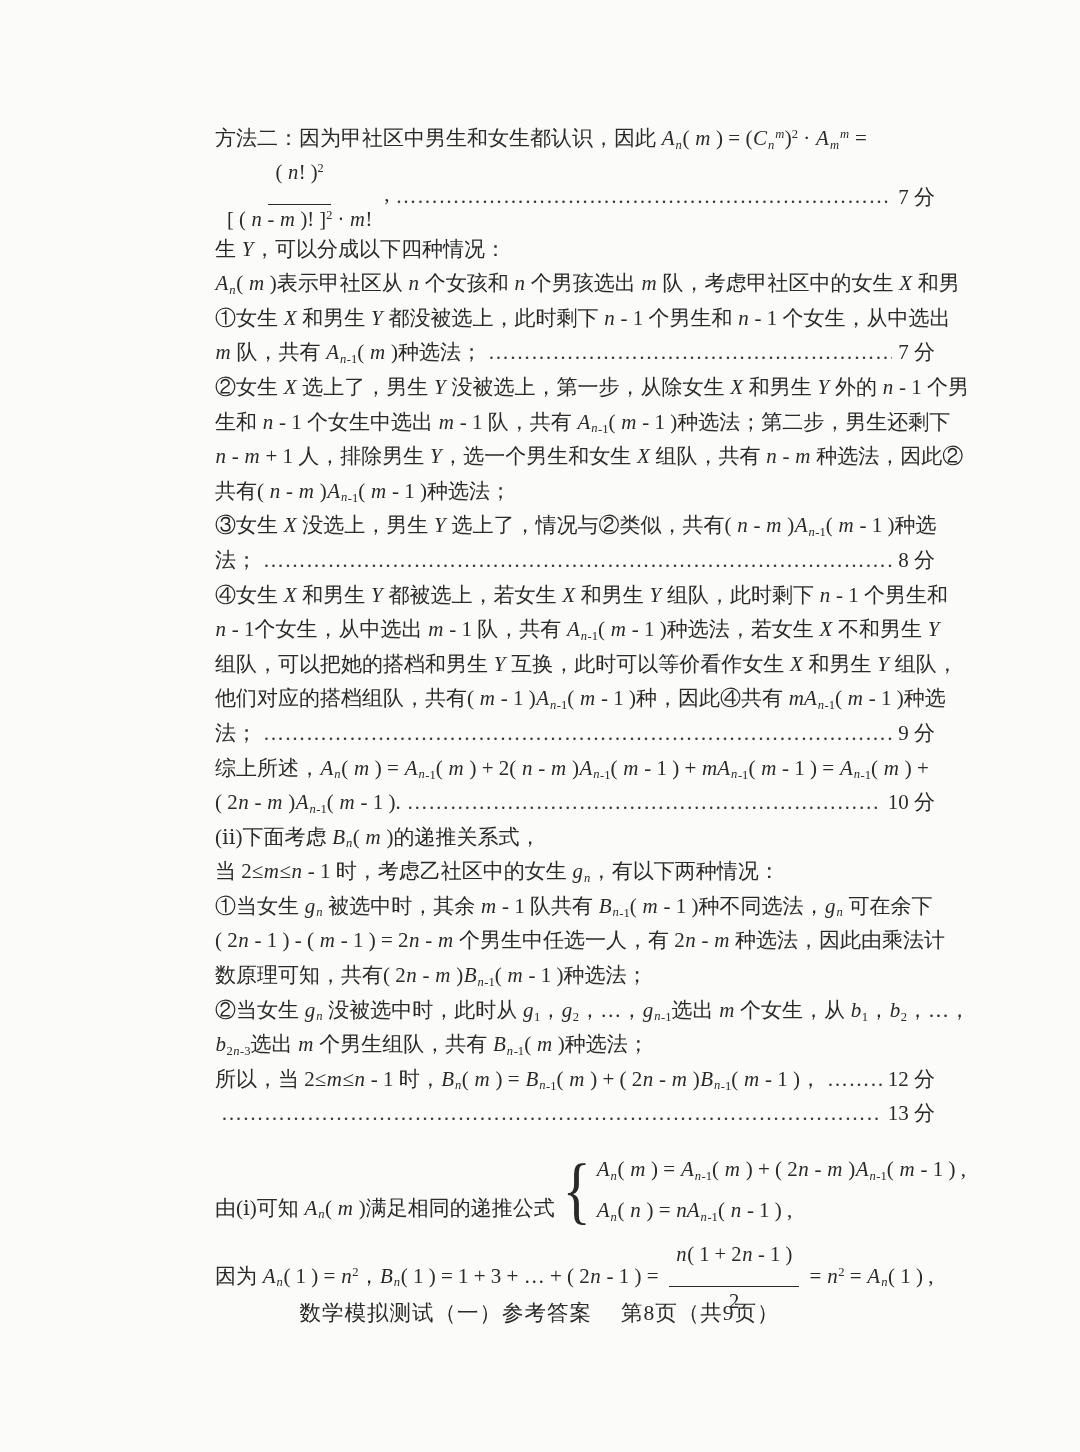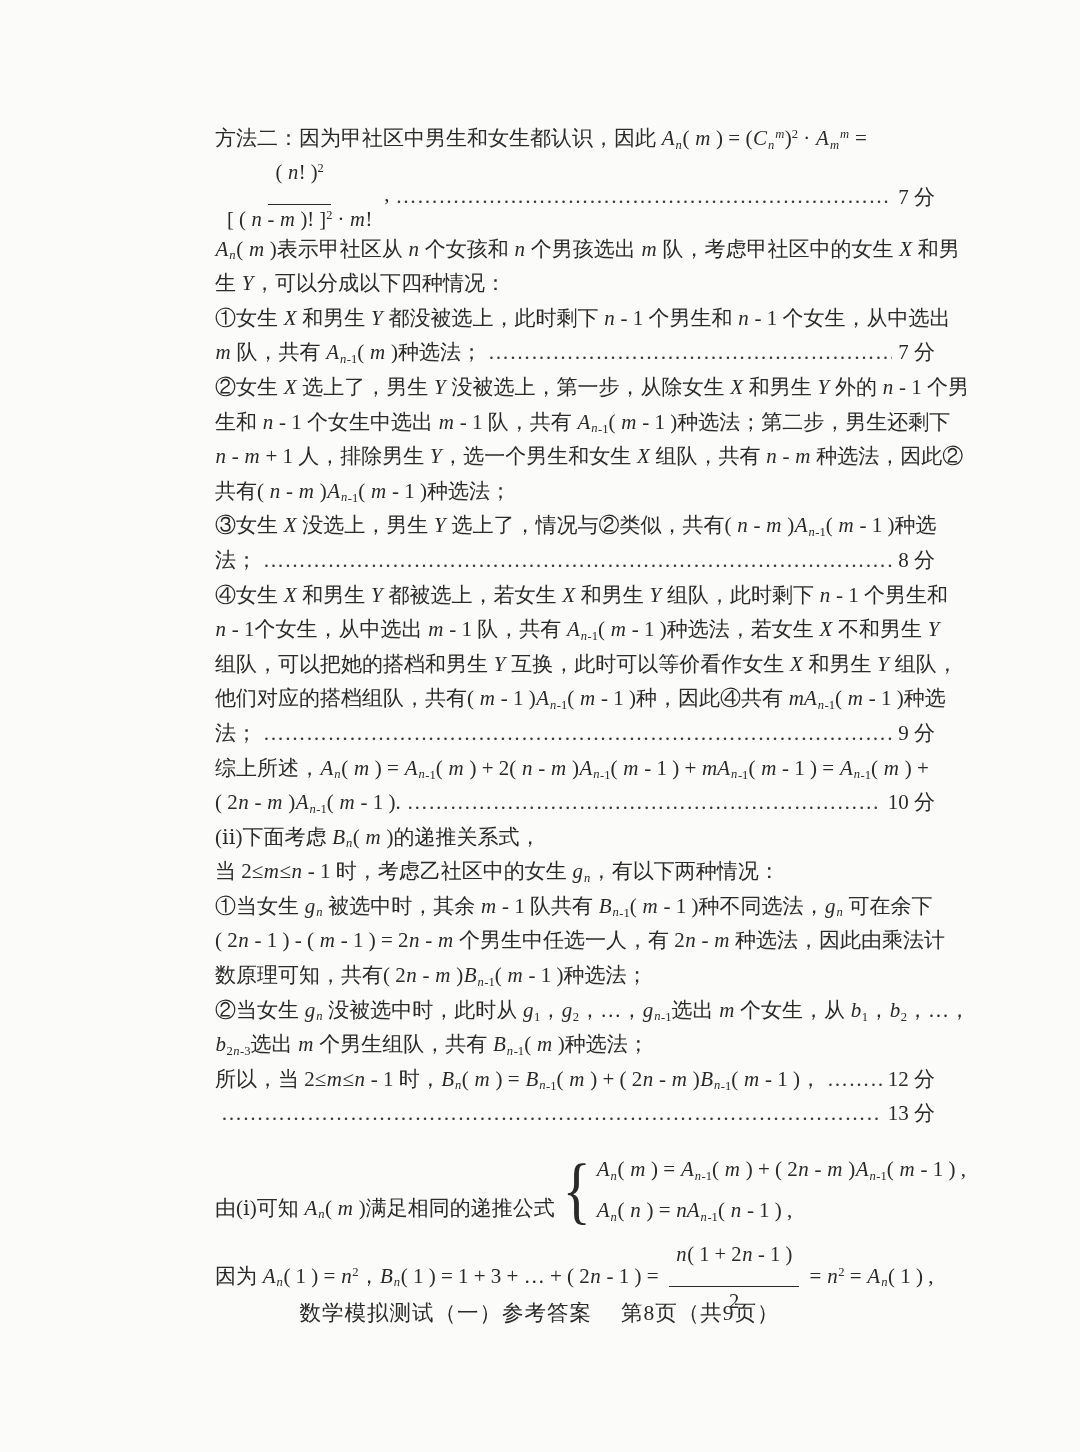--- a/index.html
+++ b/index.html
@@ -67,24 +67,24 @@
       </div>
       <div class="line tall h-frac">
         <span class="body"><span class="frac">
             <span class="num">( <i>n</i>! )<sup>2</sup></span>
             <span class="den">[ ( <i>n</i> - <i>m</i> )! ]<sup>2</sup> · <i>m</i>!</span>
           </span>,</span>
         <span class="leader">………………………………………………………………………………………………………………………………………………………………………………</span>
         <span class="score">7 分</span>
       </div>
       <div class="line">
-        <span class="body"><i>A</i><sub><i>n</i></sub>( <i>m</i> )表示甲社区从 <i>n</i> 个女孩和 <i>n</i> 个男孩选出 <i>m</i> 队，考虑甲社区中的女生 <i>X</i> 和男</span>
+        <span class="body">生 <i>Y</i>，可以分成以下四种情况：</span>
       </div>
       <div class="line">
-        <span class="body">生 <i>Y</i>，可以分成以下四种情况：</span>
+        <span class="body"><i>A</i><sub><i>n</i></sub>( <i>m</i> )表示甲社区从 <i>n</i> 个女孩和 <i>n</i> 个男孩选出 <i>m</i> 队，考虑甲社区中的女生 <i>X</i> 和男</span>
       </div>
       <div class="line">
         <span class="body">①女生 <i>X</i> 和男生 <i>Y</i> 都没被选上，此时剩下 <i>n</i> - 1 个男生和 <i>n</i> - 1 个女生，从中选出</span>
       </div>
       <div class="line">
         <span class="body"><i>m</i> 队，共有 <i>A</i><sub><i>n</i>-1</sub>( <i>m</i> )种选法；</span>
         <span class="leader">………………………………………………………………………………………………………………………………………………………………………………</span>
         <span class="score">7 分</span>
       </div>
       <div class="line">

